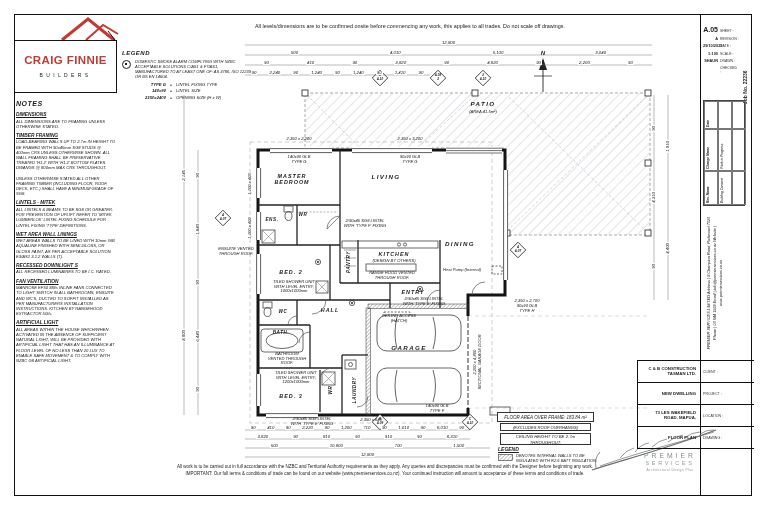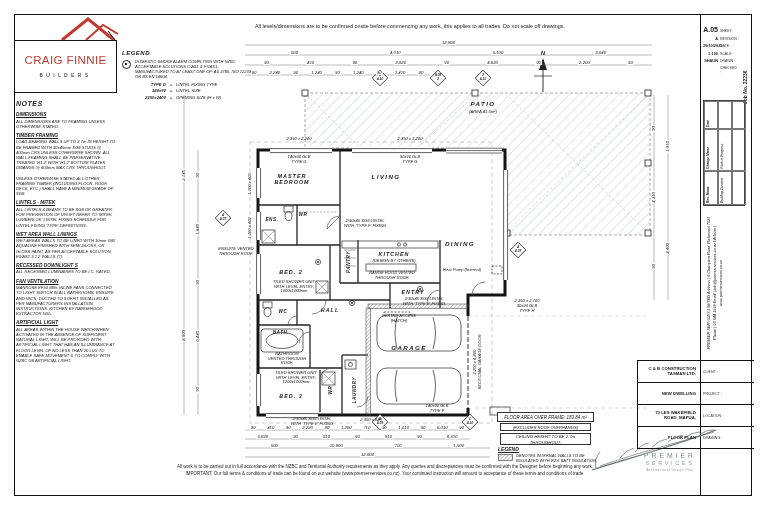--- a/index.html
+++ b/index.html
@@ -12,21 +12,21 @@
   .room-s{font-size:4.6px;font-weight:bold;letter-spacing:.6px;}
   .ann{font-size:4.1px;}
   .v{writing-mode:vertical-rl;transform:translate(-50%,-50%) rotate(180deg);}
   .mk{position:absolute;transform:translate(-50%,-50%);font-size:3.1px;line-height:1.2;text-align:center;white-space:pre-line;font-style:italic;font-weight:bold;}
   .dimrow{position:absolute;display:flex;justify-content:space-around;align-items:center;font-size:4.3px;font-style:italic;color:#222;}
   .dimrow>span{background:#fff;padding:0 1px;line-height:1;white-space:nowrap;}
   .dimcol{flex-direction:column;}
   .dimcol>span{writing-mode:vertical-rl;transform:rotate(180deg);padding:1px 0;}
   .hdr{position:absolute;left:130px;top:23px;width:560px;text-align:center;font-size:5.4px;color:#222;}
   .logo-box{position:absolute;left:14px;top:40px;width:103px;height:53px;border:1.4px solid #141414;box-sizing:border-box;}
-  .logo-name{position:absolute;left:0;top:13px;width:100%;text-align:center;font-weight:normal;font-size:11.5px;letter-spacing:.4px;color:#c23b32;}
+  .logo-name{position:absolute;left:0;top:13px;width:100%;text-align:center;font-weight:bold;font-size:11.5px;letter-spacing:.4px;color:#c23b32;}
   .logo-sub{position:absolute;left:0;top:31px;width:100%;text-align:center;font-size:5px;letter-spacing:3.4px;color:#222;}
   .notes{position:absolute;left:16px;top:100px;width:100px;font-style:italic;}
   .notes h1{font-size:7px;margin:0 0 5px 0;letter-spacing:.5px;}
   .nsec{margin-bottom:4px;}
   .nsec .nh{font-size:4.8px;font-weight:bold;text-decoration:underline;margin-bottom:1.5px;}
   .nsec .nb{font-size:4.15px;line-height:1.25;white-space:pre-line;}
   .legend-top{position:absolute;left:122px;top:50px;width:170px;font-style:italic;}
   .legend-top .lt{font-size:6px;font-weight:bold;margin-bottom:3px;letter-spacing:.5px;}
   .lt-row{display:flex;gap:4px;}
   .sd-ico{width:7px;height:7px;border:1px solid #222;border-radius:50%;position:relative;flex:0 0 auto;margin-top:1px;}

